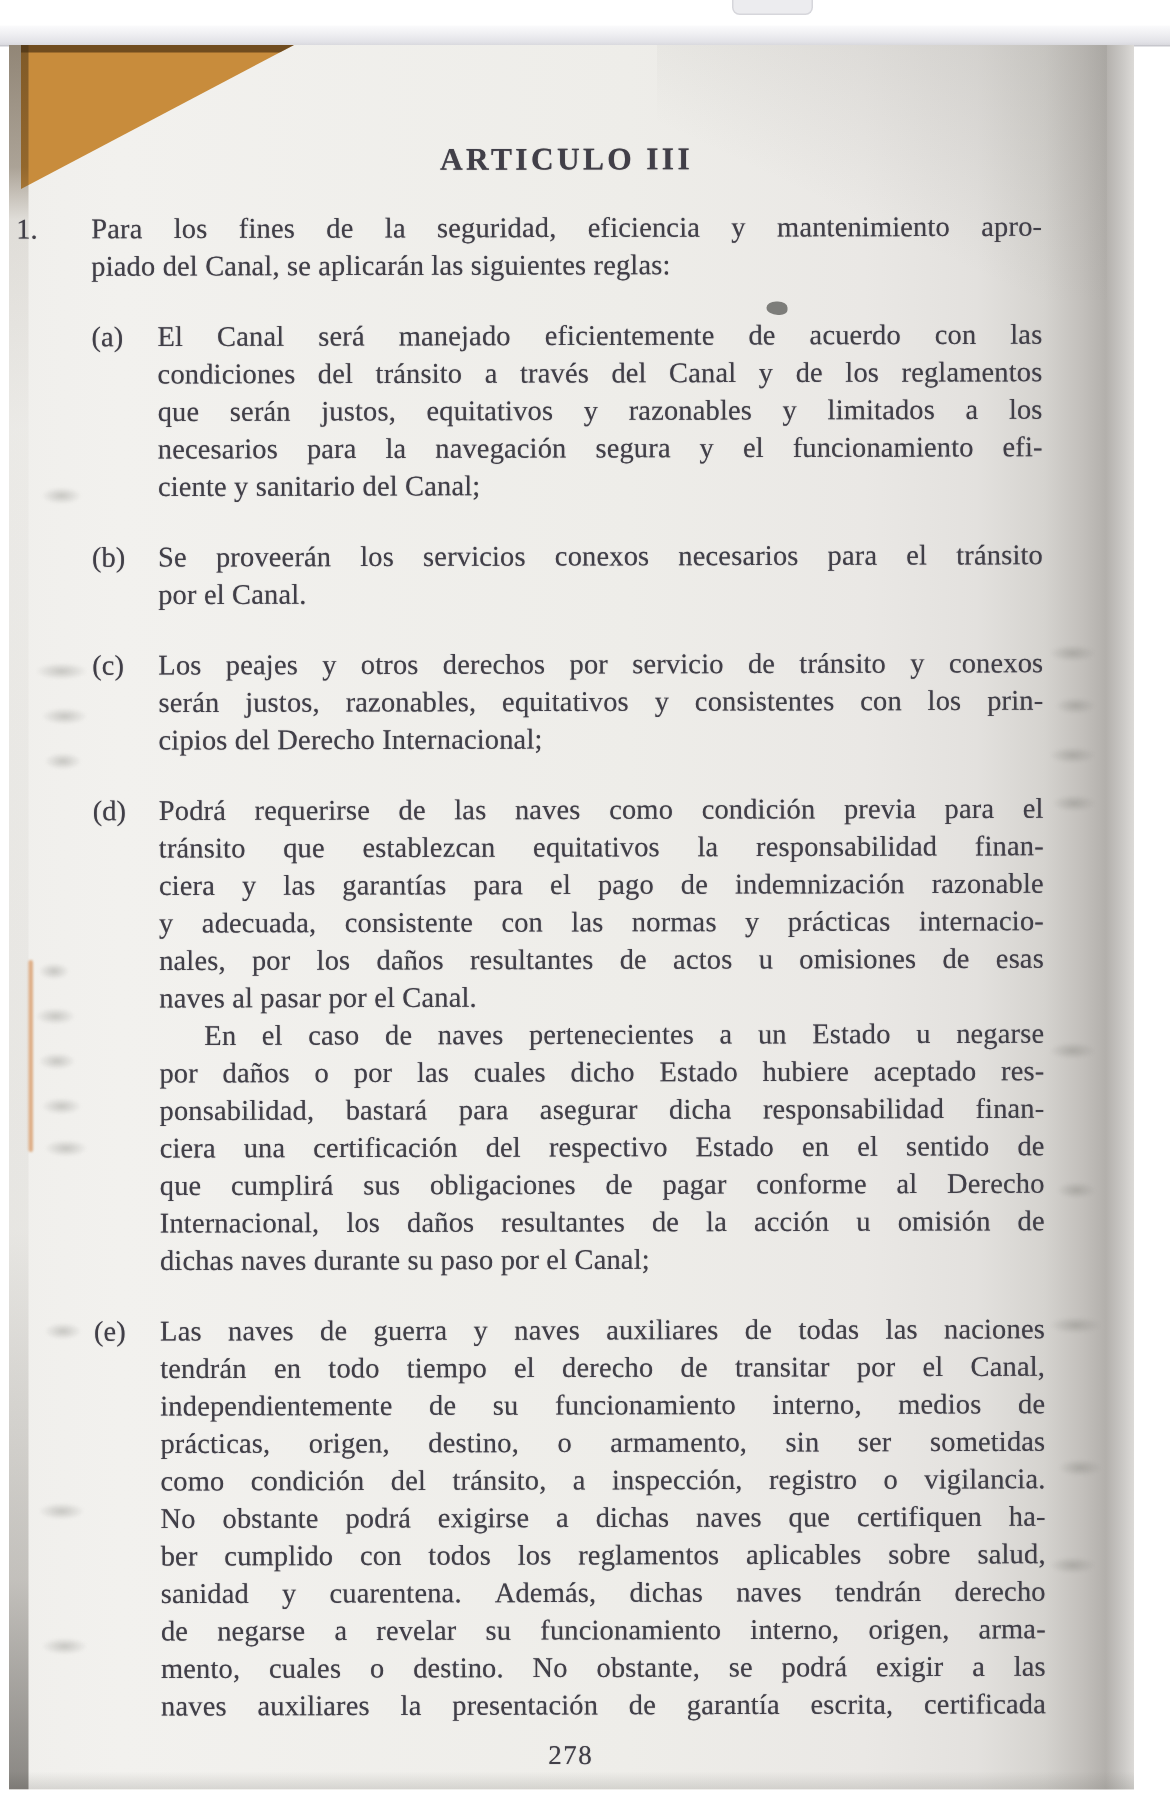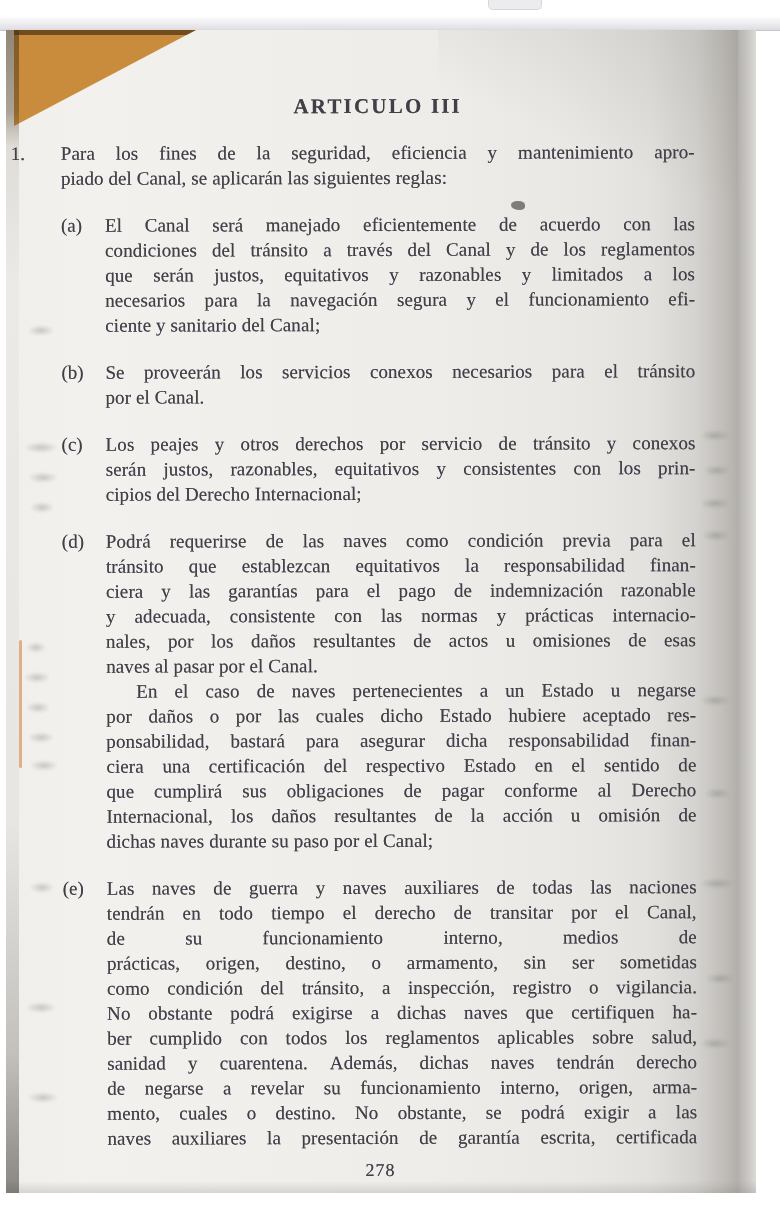--- a/index.html
+++ b/index.html
@@ -401,20 +401,21 @@
               <span>tiempo</span>
               <span>el</span>
               <span>derecho</span>
               <span>de</span>
               <span>transitar</span>
               <span>por</span>
               <span>el</span>
               <span>Canal,</span>
             </div>
           <div class="line j">
+              <span>independientemente</span>
               <span>de</span>
               <span>su</span>
               <span>funcionamiento</span>
               <span>interno,</span>
               <span>medios</span>
               <span>de</span>
             </div>
           <div class="line j">
               <span>prácticas,</span>
               <span>origen,</span>

